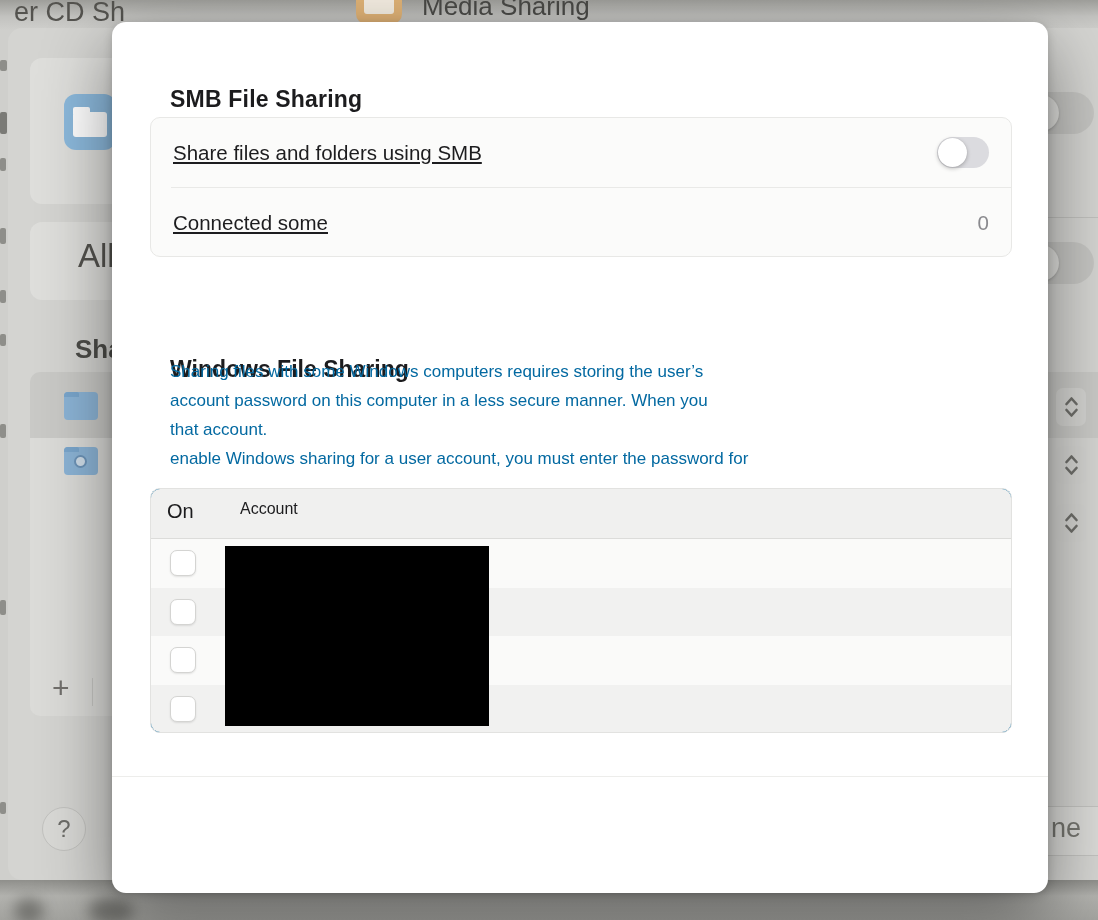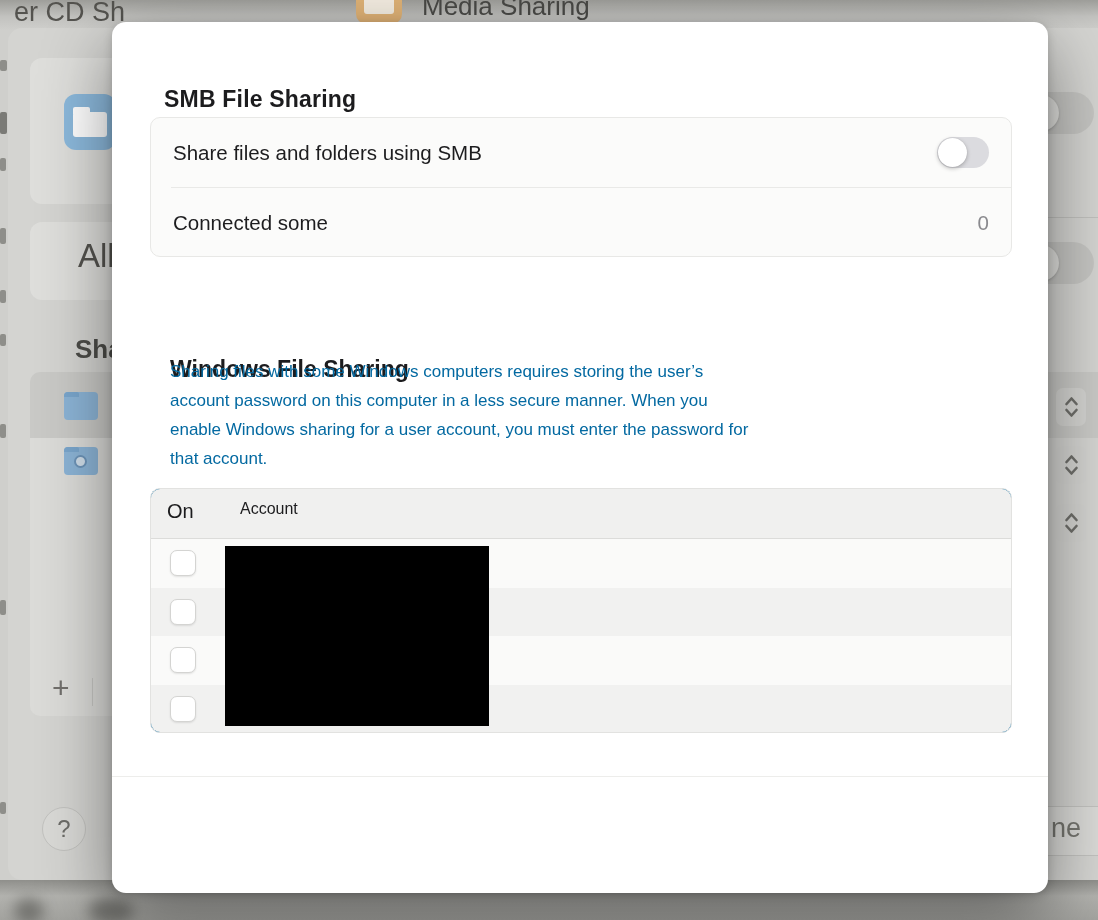--- a/index.html
+++ b/index.html
@@ -78,32 +78,32 @@
   .bg-done-text { left:1051px; top:813px; font-size:27px; color:#75756f; }
 
   .frag { left:0; background:#8e8e8a; border-radius:2px; }
 
   
   .modal { left:112px; top:22px; width:936px; height:871px; background:#ffffff;
     border-radius:14px; z-index:10;
     box-shadow:0 25px 70px rgba(0,0,0,.45), 0 2px 10px rgba(0,0,0,.18); }
   .modal .abs { position:absolute; }
 
-  .sheet-title { left:52px; top:64px; font-size:23px; font-weight:700; color:#1c1c1e;
+  .sheet-title { left:58px; top:64px; font-size:23px; font-weight:700; color:#1c1c1e;
     letter-spacing:.2px; }
 
   .group-box { left:38px; top:95px; width:862px; height:140px; border-radius:10px;
     background:#fbfbfa; border:1px solid #e8e8e6; }
   .group-row { position:absolute; left:0; width:100%; height:69px; display:flex;
     align-items:center; padding:0 22px; }
   .group-row.r1 { top:0; }
   .group-row.r2 { top:70px; }
   .group-divider { position:absolute; top:69px; left:20px; right:0; height:1px;
     background:#e9e9e7; }
-  .row-label { font-size:20.5px; color:#1d1d1f; flex:1; }
+  .row-label { font-size:20.5px; color:#1d1d1f; flex:1;text-decoration:underline; }
   .row-value { font-size:20.5px; color:#8a8a8e; }
 
   .switch { width:52px; height:31px; border-radius:16px; background:#dbdbdf;
     position:relative; flex:none; }
   .switch .knob { position:absolute; left:1px; top:1px; width:29px; height:29px;
     border-radius:50%; background:#ffffff; box-shadow:0 1.5px 4px rgba(0,0,0,.25),
     0 0 1px rgba(0,0,0,.15); }
 
   .section-heading { left:58px; top:334px; font-size:23px; font-weight:700; color:#1c1c1e; }
   .section-desc { left:58px; top:335px; width:830px; font-size:17px; line-height:29px;
@@ -229,22 +229,22 @@
     <div class="group-row r2">
       <div class="row-label">Connected some</div>
       <div class="row-value">0</div>
     </div>
   </div>
 
   <div class="abs section-heading">Windows File Sharing</div>
   <div class="abs section-desc" id="desc-lines">
       <div>Sharing files with some Windows computers requires storing the user’s</div>
       <div>account password on this computer in a less secure manner. When you</div>
+      <div>that account.</div>
       <div>enable Windows sharing for a user account, you must enter the password for</div>
-      <div>that account.</div>
     </div>
 
   <div class="abs accounts-table">
     <div class="table-header">
       <div class="th-on">On</div>
       <div class="th-account">Account</div>
     </div>
     <div id="table-body">
   <div class="table-row">
     <div class="checkbox"></div>

